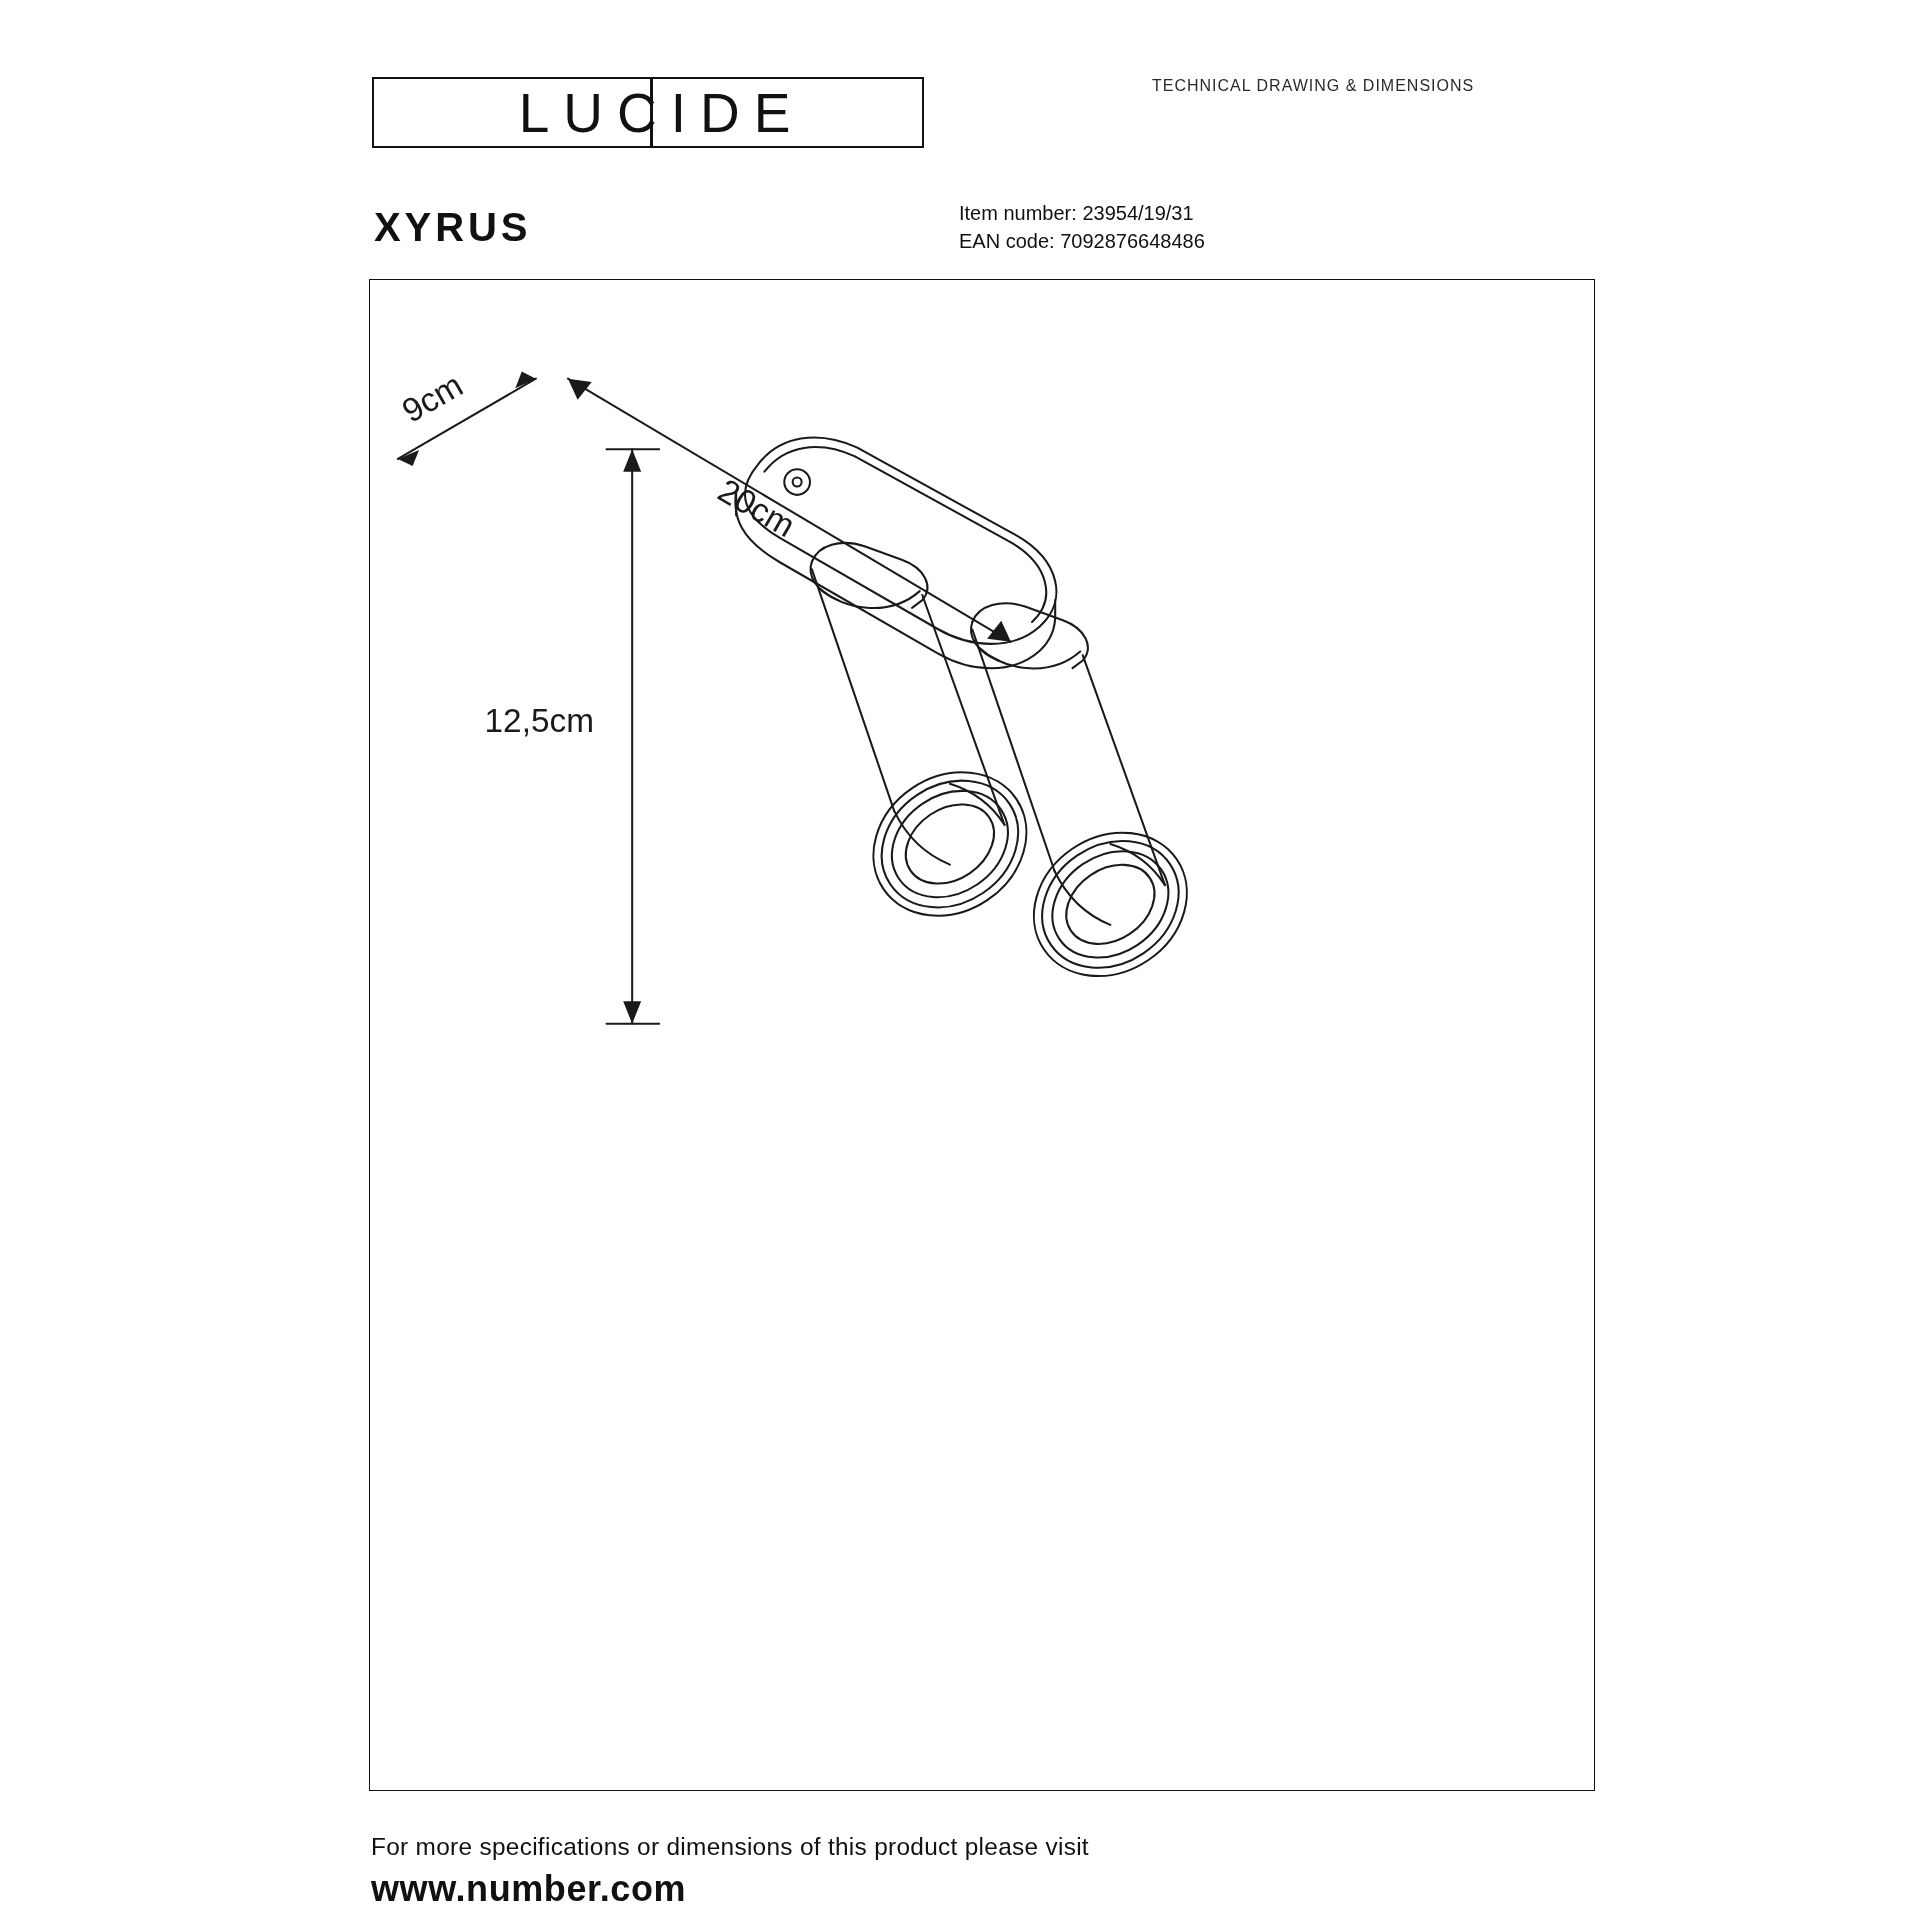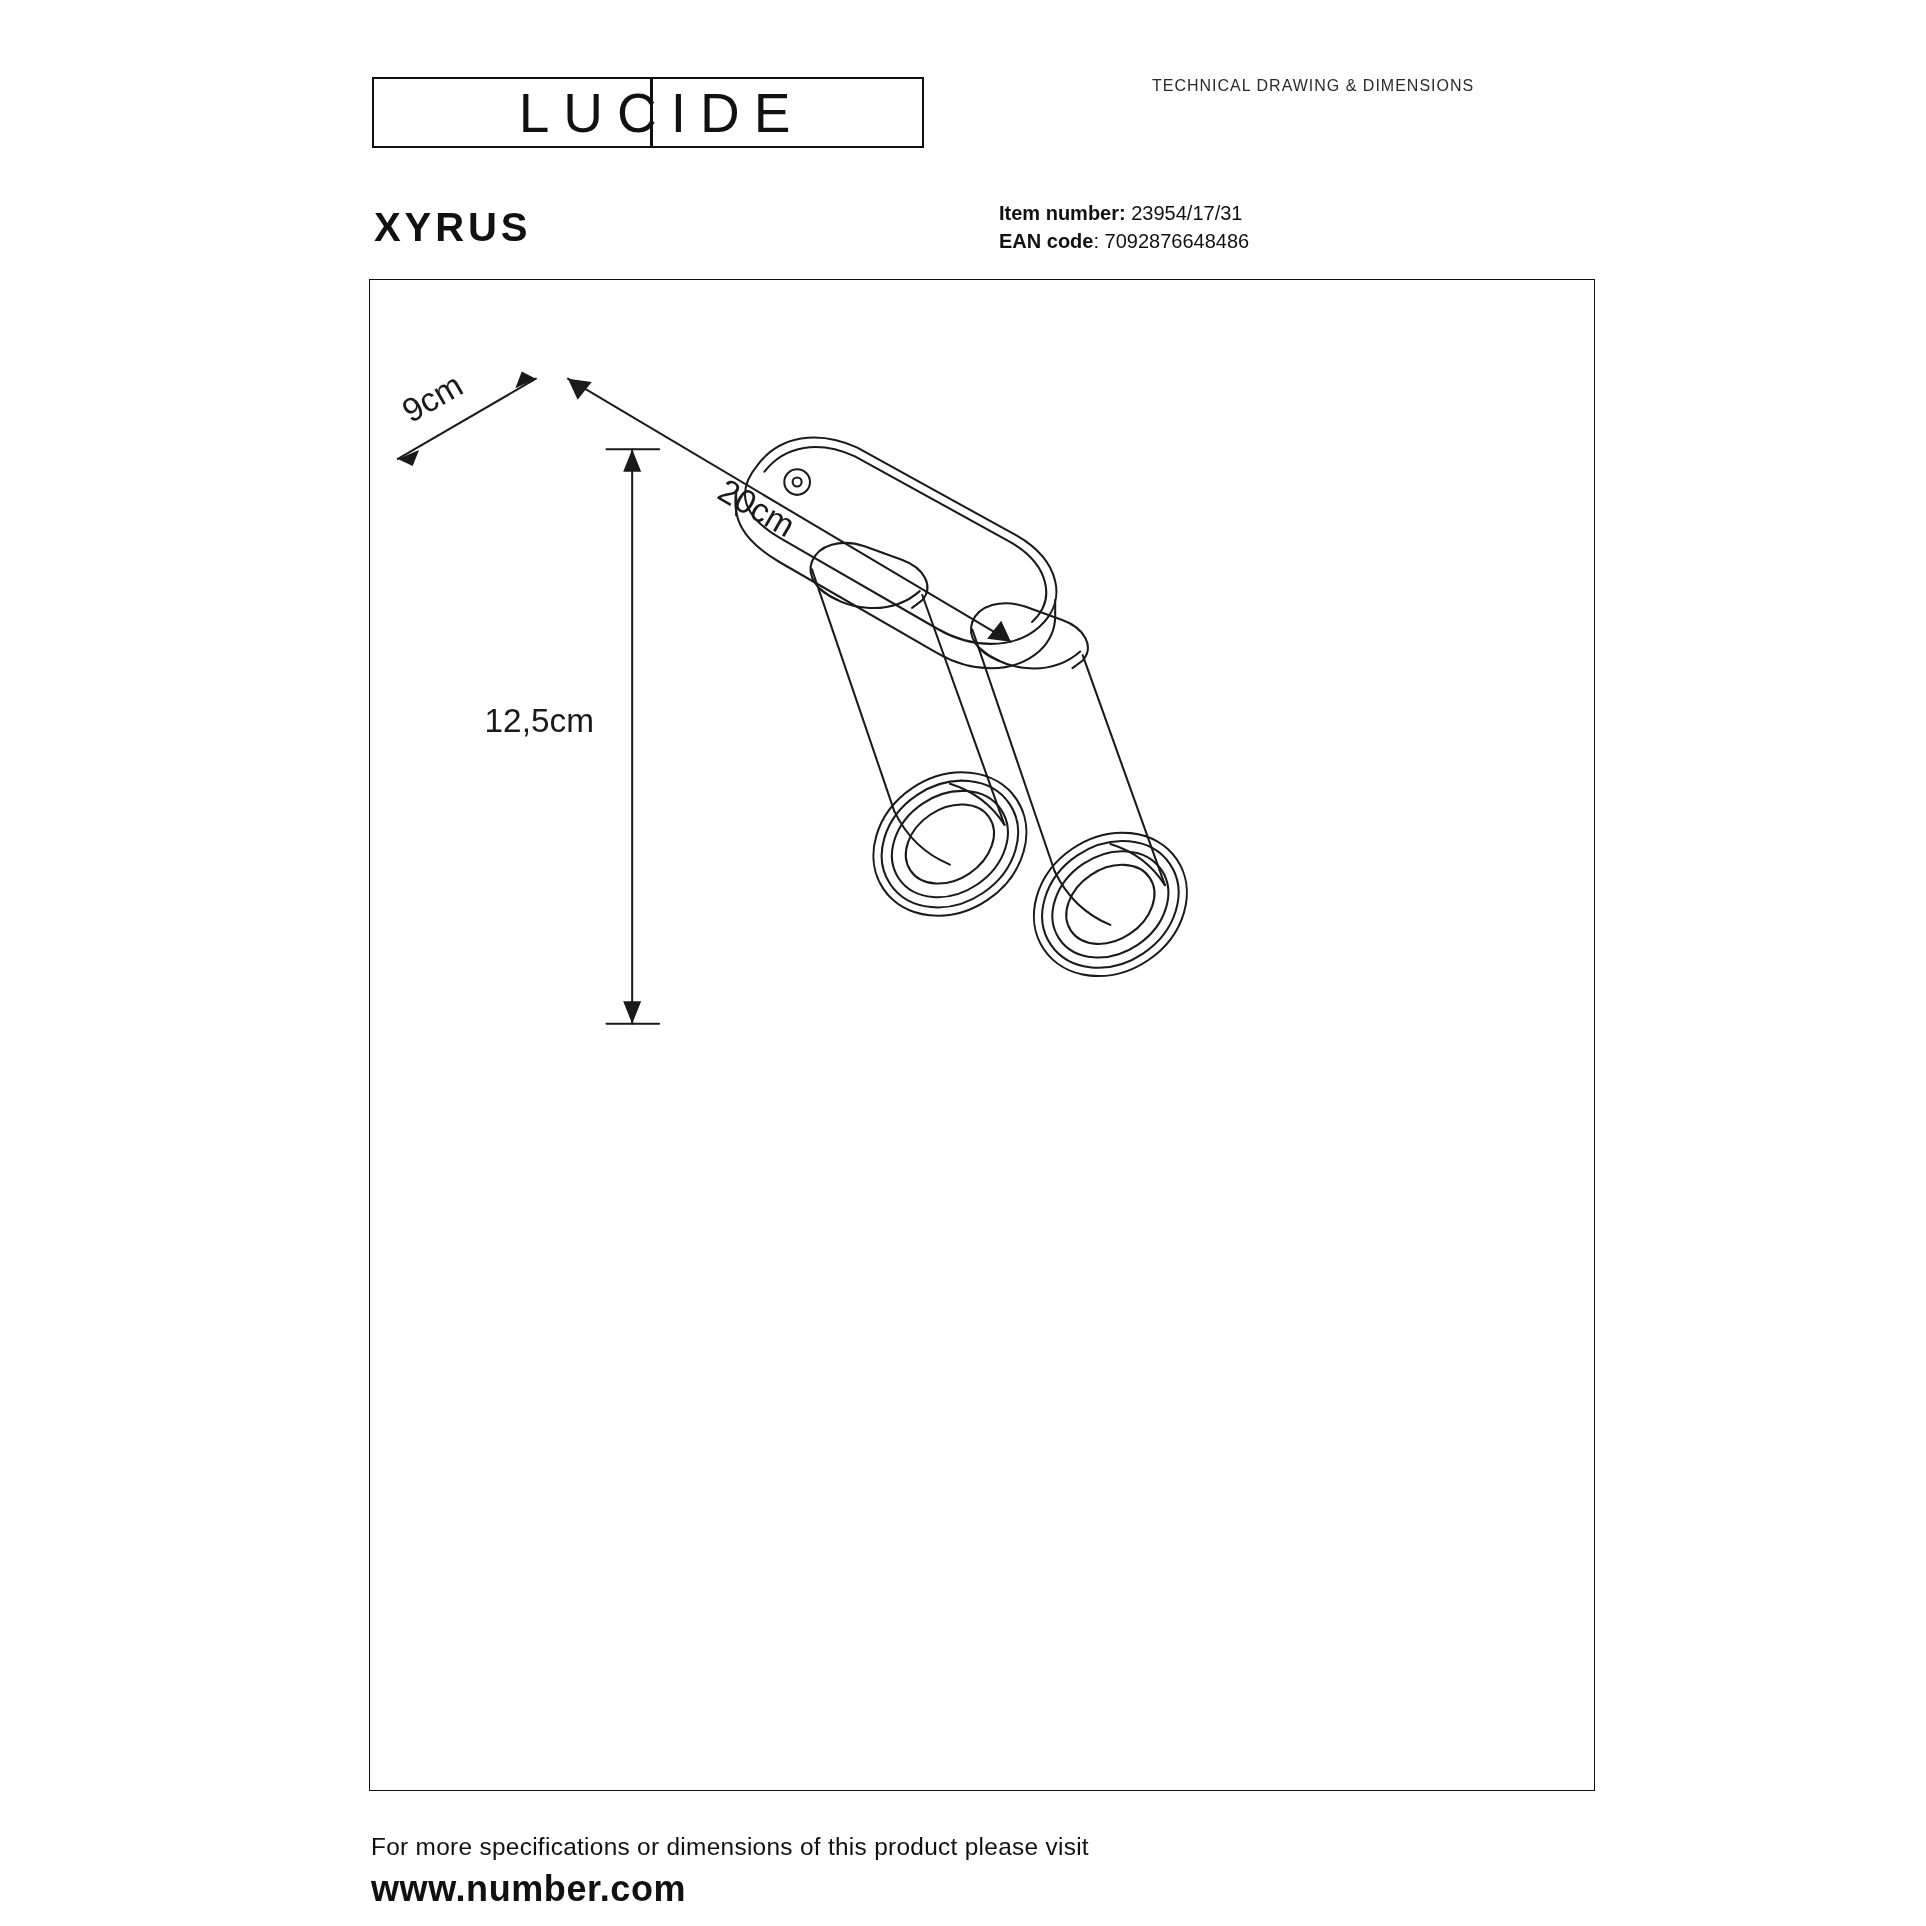--- a/index.html
+++ b/index.html
@@ -80,21 +80,21 @@
 
   .meta {
     position: absolute;
     left: 959px;
     top: 199px;
     font-size: 20px;
     line-height: 1.42;
     color: #111;
   }
   .meta .row { white-space: nowrap; }
-  .meta b { font-weight: 700; margin-left: 40px; }
+  .meta b { font-weight: 400; }
 
   
   .frame {
     position: absolute;
     left: 369px;
     top: 279px;
     width: 1226px;
     height: 1512px;
     border: 1.9px solid #111;
     box-sizing: border-box;
@@ -141,21 +141,21 @@
   </div>
   <div class="logo-bar"></div>
 
   <div class="tech-caption">TECHNICAL DRAWING &amp; DIMENSIONS</div>
 
   <div class="product-title">XYRUS</div>
 
   <div class="meta">
     <div class="row">
       <b>Item number:</b>
-      <span>23954/17/31</span>
+      <span>23954/19/31</span>
     </div>
     <div class="row">
       <b>EAN code</b><span>:</span>
       <span>7092876648486</span>
     </div>
   </div>
 
   <div class="frame"></div>
 
   <div class="drawing">

